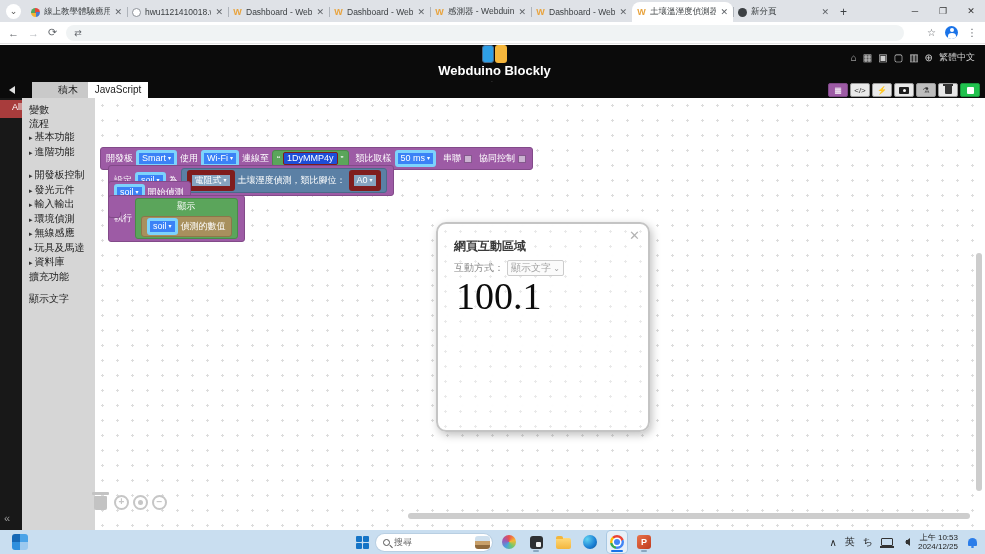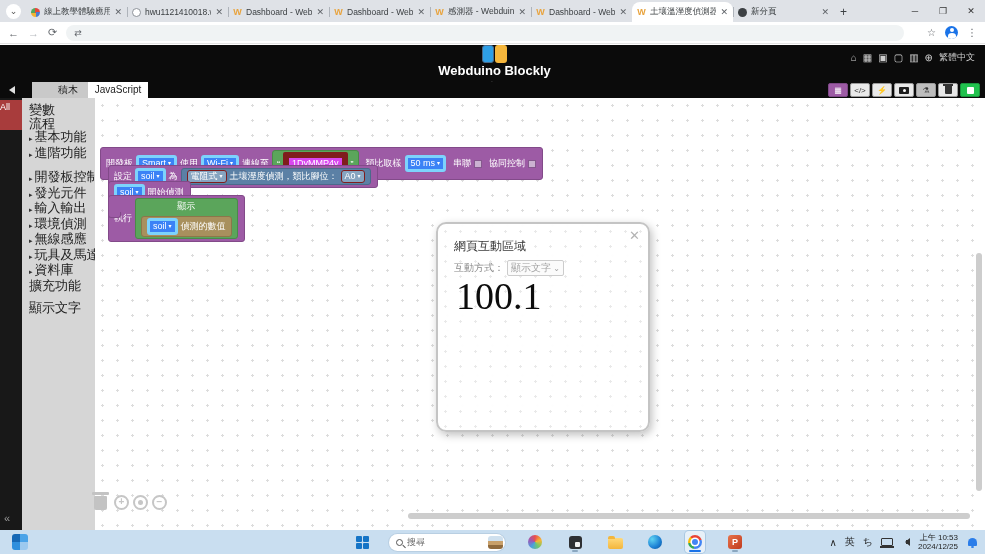--- a/index.html
+++ b/index.html
@@ -61,67 +61,67 @@
   .ebtn-test { background:#bdbdbd; }
   .ebtn-stop { background:#21c24e; border-color:#18953b; }
   .cam-sh { width:10px; height:7px; background:#1d1d1d; border-radius:1px; position:relative; }
   .cam-sh::after { content:""; position:absolute; left:3.5px; top:2px; width:3px; height:3px; border-radius:50%; background:#fff; }
   .tr-sh { width:7px; height:8px; background:#333; border-radius:0 0 1px 1px; position:relative; }
   .tr-sh::before { content:""; position:absolute; top:-2px; left:-1.5px; width:10px; height:1.5px; background:#333; }
   .stop-sh { width:7px; height:7px; background:#fff; border-radius:1px; }
 
   
   .allstrip { position:absolute; left:0; top:98px; width:22px; height:432px; background:#181818; }
-  .all-label { margin-top:2px; width:22px; height:30px; background:#a83c3c; color:#fff; font-size:9px; text-align:left; line-height:15px; }
+  .all-label { margin-top:2px; width:22px; height:18px; background:#a83c3c; color:#fff; font-size:9px; text-align:right; line-height:15px; }
   .collapse2 { position:absolute; bottom:6px; left:4px; color:#9a9a9a; font-size:11px; }
   .sidebar { position:absolute; left:22px; top:98px; width:73px; height:432px; background:#d6d6d6; padding-top:5px; }
-  .sitem { font-size:13px; color:#222; line-height:13.5px; padding-left:7px; white-space:nowrap; }
+  .sitem { font-size:10px; color:#222; line-height:13.5px; padding-left:7px; white-space:nowrap; }
   .sitem.exp::before { content:"▸"; font-size:7px; margin-right:2px; color:#333; }
   .sitem.gap { margin-top:9px; }
 
   .workspace { position:absolute; left:95px; top:98px; width:890px; height:432px; background:#fff; background-image:radial-gradient(#dcdcdc 1px, transparent 1.3px); background-size:15px 15px; }
 
   
   .blk { display:inline-flex; align-items:center; gap:3px; padding:2px 6px 2px 5px; border-radius:3px; font-size:9px; color:#fff; white-space:nowrap; }
   .purple { background:#9d5ba5; border:1px solid #824a89; }
   .blue { background:#5b80a5; border:1px solid #4a6a8a; }
   .green { background:#5ba55b; border:1px solid #4a8a4a; }
   .tan { background:#a8905d; border:1px solid #8c764a; }
   .dd { border-radius:3px; padding:0 3px; line-height:11px; display:inline-flex; align-items:center; }
   .dd::after { content:"▾"; font-size:6px; margin-left:2px; }
   .dd-purple { background:#3b82f6; border:3px solid #7dd3fc; }
-  .dd-blue { background:#86a4c0; border:1px solid #7f1d1d; }
+  .dd-blue { background:#86a4c0; border:5px solid #7f1d1d; }
   .chk { width:8px; height:8px; background:#cbb2d1; border:1px solid #85588d; display:inline-block; }
-  .strfield { background:#d946ef; border:6px solid #7f1d1d; border-radius:2px; padding:0 3px; line-height:11px; color:#fff; }
+  .strfield { background:#1d4ed8; border:1px solid #7f1d1d; border-radius:2px; padding:0 3px; line-height:11px; color:#fff; }
   .stub { width:13px; height:6px; background:#9d5ba5; border:1px solid #824a89; border-top:none; border-radius:0 0 3px 3px; }
 
   
   .panel { position:absolute; left:341px; top:124px; width:214px; height:210px; background:rgba(255,255,255,0.96); border:2px solid #c4c4c4; border-radius:10px; box-shadow:2px 3px 8px rgba(0,0,0,0.25); background-image:radial-gradient(#e9e9e9 1px, transparent 1.2px); background-size:15px 15px; }
   .pclose { position:absolute; right:8px; top:4px; color:#b3b3b3; font-size:13px; }
-  .ptitle2 { position:absolute; left:16px; top:14px; font-size:12px; font-weight:normal; color:#3a3a3a; }
+  .ptitle2 { position:absolute; left:16px; top:14px; font-size:12px; font-weight:bold; color:#3a3a3a; }
   .pmode { position:absolute; left:16px; top:36px; font-size:10px; color:#888; display:flex; align-items:center; gap:3px; }
   .pselect { border:1px solid #ccc; background:#fbfbfb; color:#a2a2a2; font-size:10px; padding:0 3px; line-height:13px; border-radius:2px; }
   .pselect::after { content:" ⌄"; font-size:8px; }
   .pvalue { position:absolute; left:18px; top:50px; font-family:"Liberation Serif",serif; font-size:38px; color:#0c0c0c; }
 
   
   .vscroll { position:absolute; left:976px; top:253px; width:6px; height:238px; background:#cdcdcd; border-radius:3px; }
   .hscroll { position:absolute; left:408px; top:513px; width:562px; height:6px; background:#cdcdcd; border-radius:3px; }
   .wsctl { position:absolute; left:94px; top:495px; display:flex; align-items:center; gap:4px; }
   .trash-big { width:13px; height:14px; background:#c3c3c3; border-radius:1px 1px 2px 2px; position:relative; margin-right:3px; }
   .trash-big::before { content:""; position:absolute; top:-3.5px; left:-2px; width:17px; height:2.5px; background:#c3c3c3; border-radius:1px; }
   .zc { width:15px; height:15px; border:2px solid #c6c6c6; border-radius:50%; color:#c6c6c6; font-size:10px; line-height:10px; text-align:center; font-weight:bold; }
   .zc-dot { position:relative; }
   .zc-dot::after { content:""; position:absolute; left:3px; top:3px; width:5px; height:5px; border-radius:50%; background:#c6c6c6; }
 
   
   .taskbar { position:absolute; left:0; top:530px; width:985px; height:24px; background:#c9def0; }
   .widgets { position:absolute; left:12px; top:4px; width:16px; height:16px; border-radius:3px; overflow:hidden; display:grid; grid-template-columns:1fr 1fr; }
   .widgets i { display:block; } .wg1{background:#1668b5;} .wg2{background:#4aa3e8;} .wg3{background:#2f8fdd;} .wg4{background:#9cc9ef;}
-  .tbcenter { position:absolute; left:356px; top:0; height:24px; display:flex; align-items:center; gap:20px; }
+  .tbcenter { position:absolute; left:356px; top:0; height:24px; display:flex; align-items:center; gap:7px; }
   .winlogo { width:13px; height:13px; display:grid; grid-template-columns:6px 6px; grid-template-rows:6px 6px; gap:1px; }
   .winlogo i { background:#1574c6; border-radius:1px; }
   .searchpill { width:116px; height:17px; background:#fff; border-radius:9px; display:flex; align-items:center; padding:0 2px 0 7px; gap:4px; box-shadow:0 0 0 1px #b9cfe2; }
   .mag { width:7px; height:7px; border:1.4px solid #555; border-radius:50%; position:relative; flex:none; }
   .mag::after { content:""; position:absolute; left:5px; top:6px; width:4px; height:1.4px; background:#555; transform:rotate(45deg); }
   .searchtxt { font-size:9px; color:#666; flex:1; }
   .castle { width:15px; height:13px; border-radius:3px; background:linear-gradient(180deg,#cfe0ee 0 35%, #c8a06a 35% 70%, #8f6a3d 70%); flex:none; }
   .tbicon { width:20px; height:22px; display:flex; align-items:center; justify-content:center; position:relative; }
   .runline { position:absolute; bottom:1px; left:7px; width:6px; height:2px; border-radius:1px; background:#8aa7c0; }
   .photos { width:14px; height:14px; border-radius:50%; background:conic-gradient(#e94f4f, #f7b733, #6fc96f, #49a1e0, #9b59b6, #e94f4f); }

